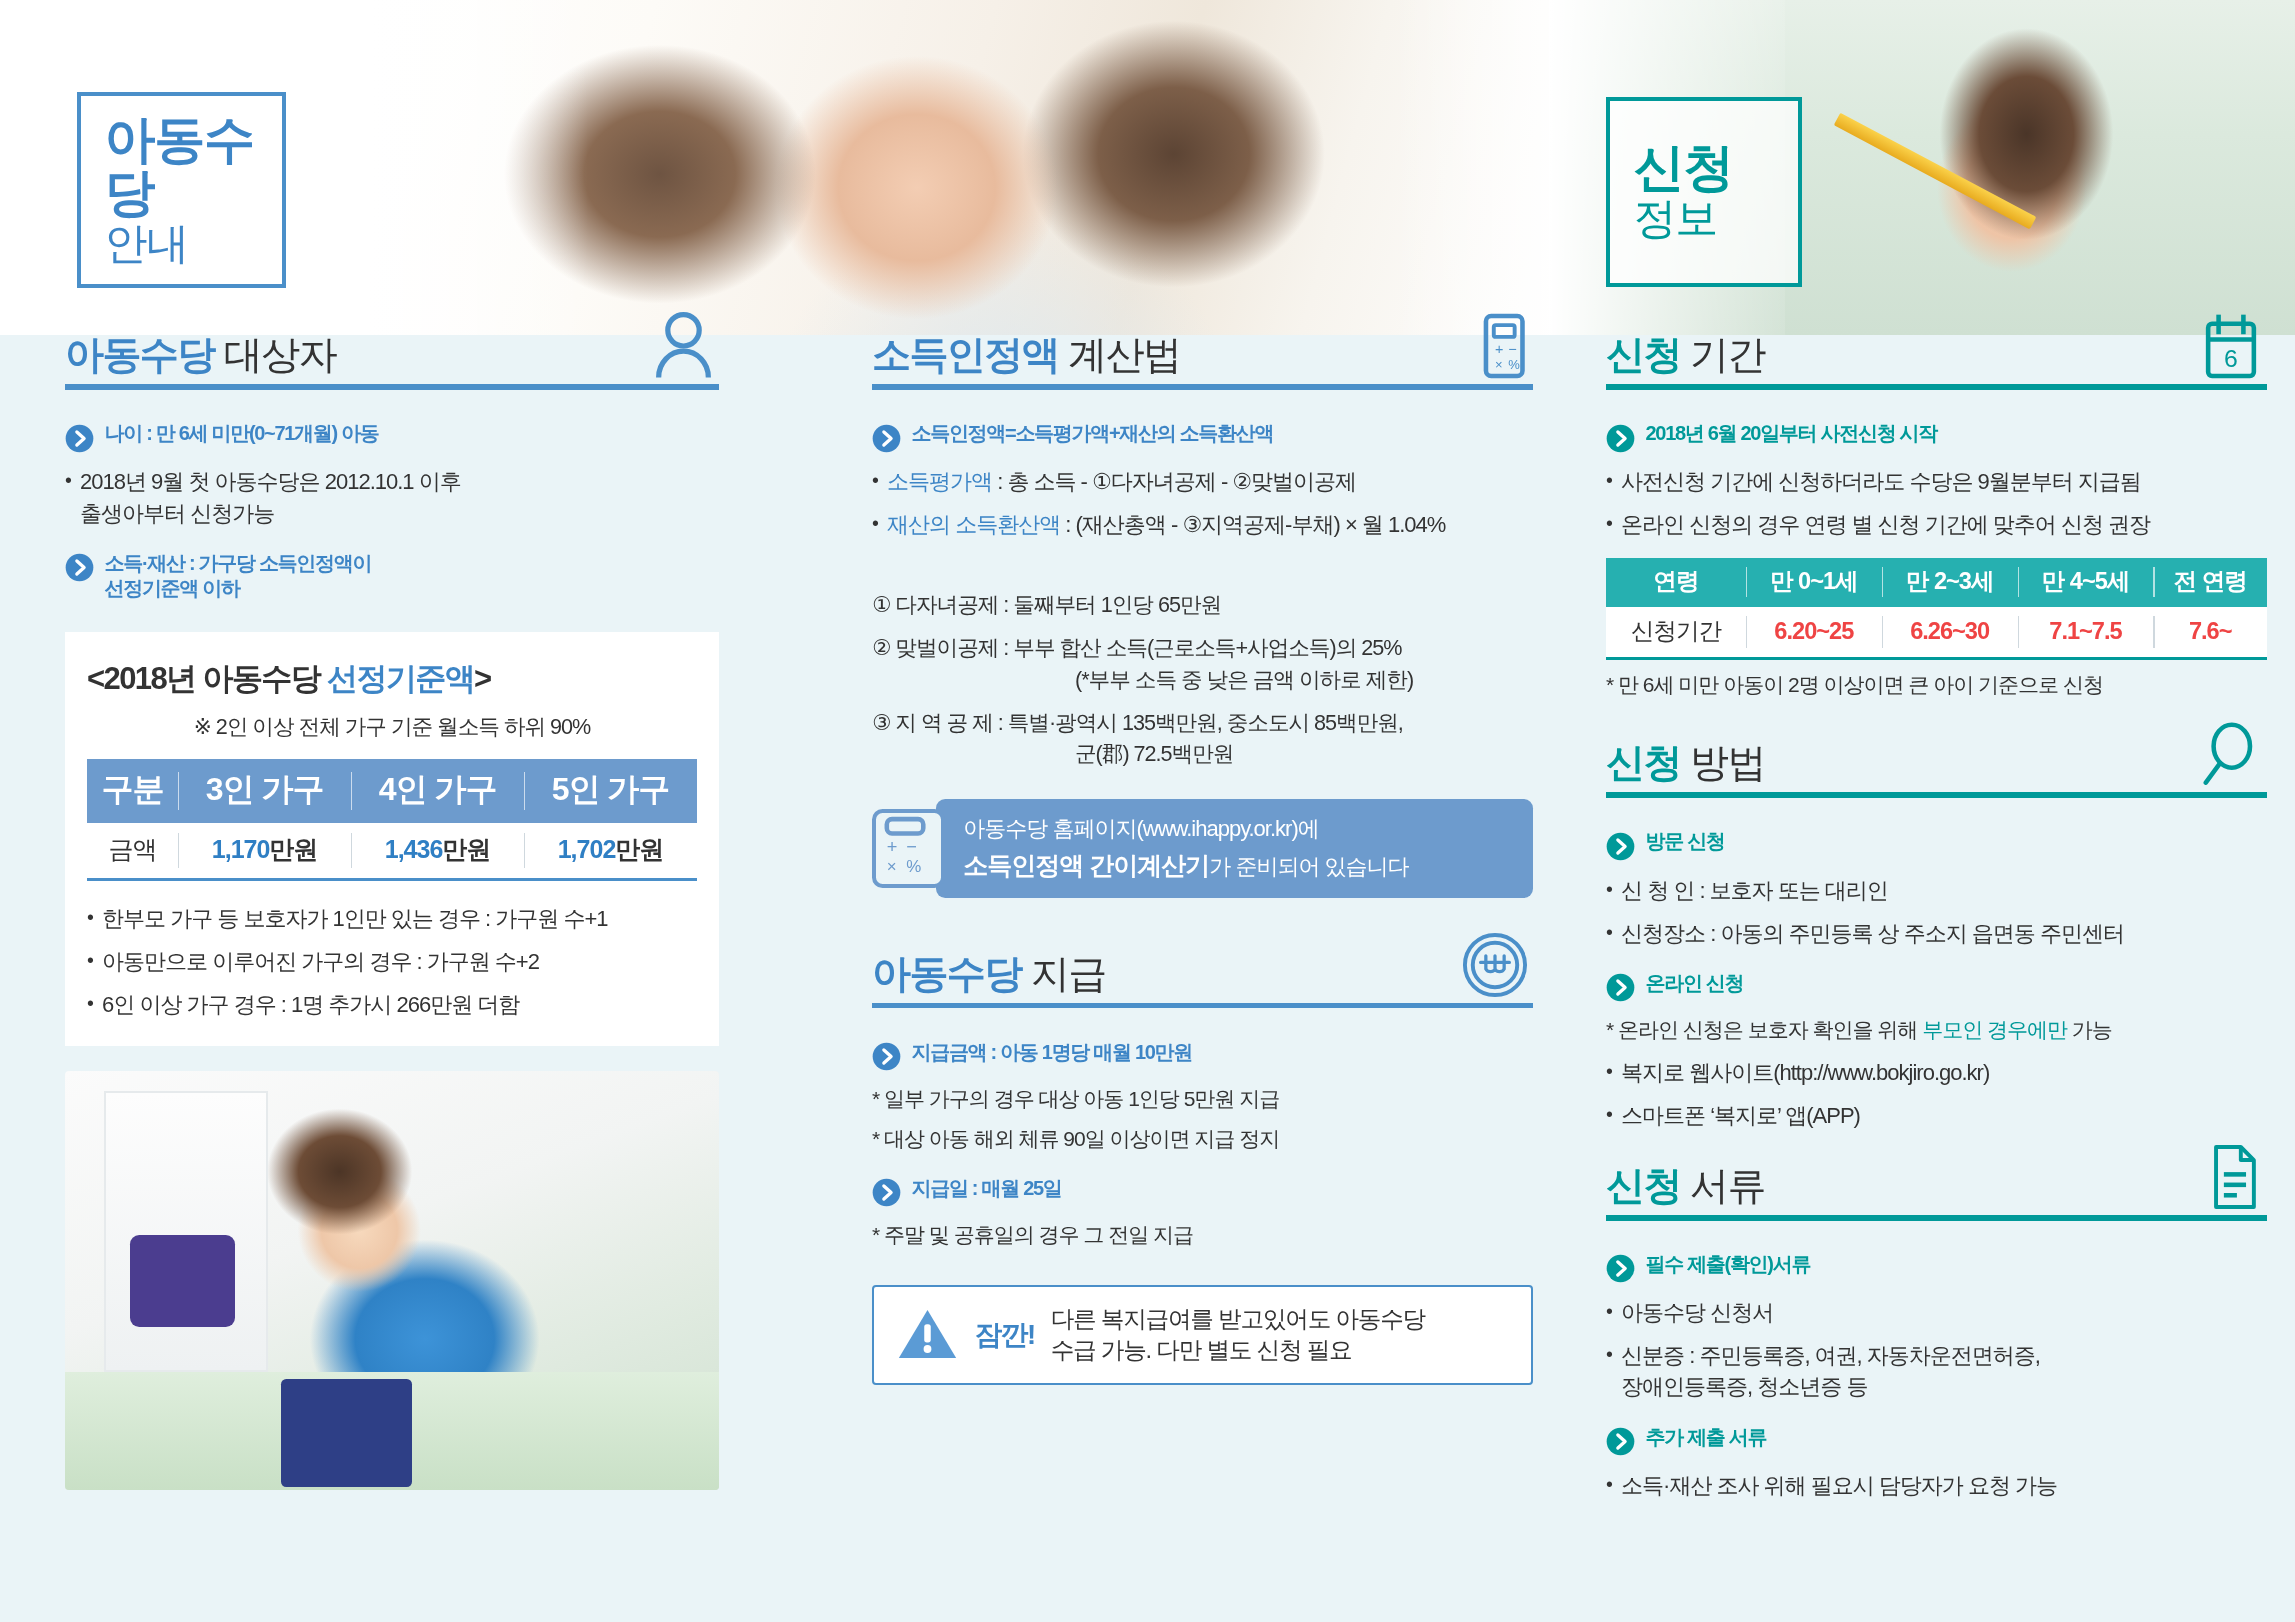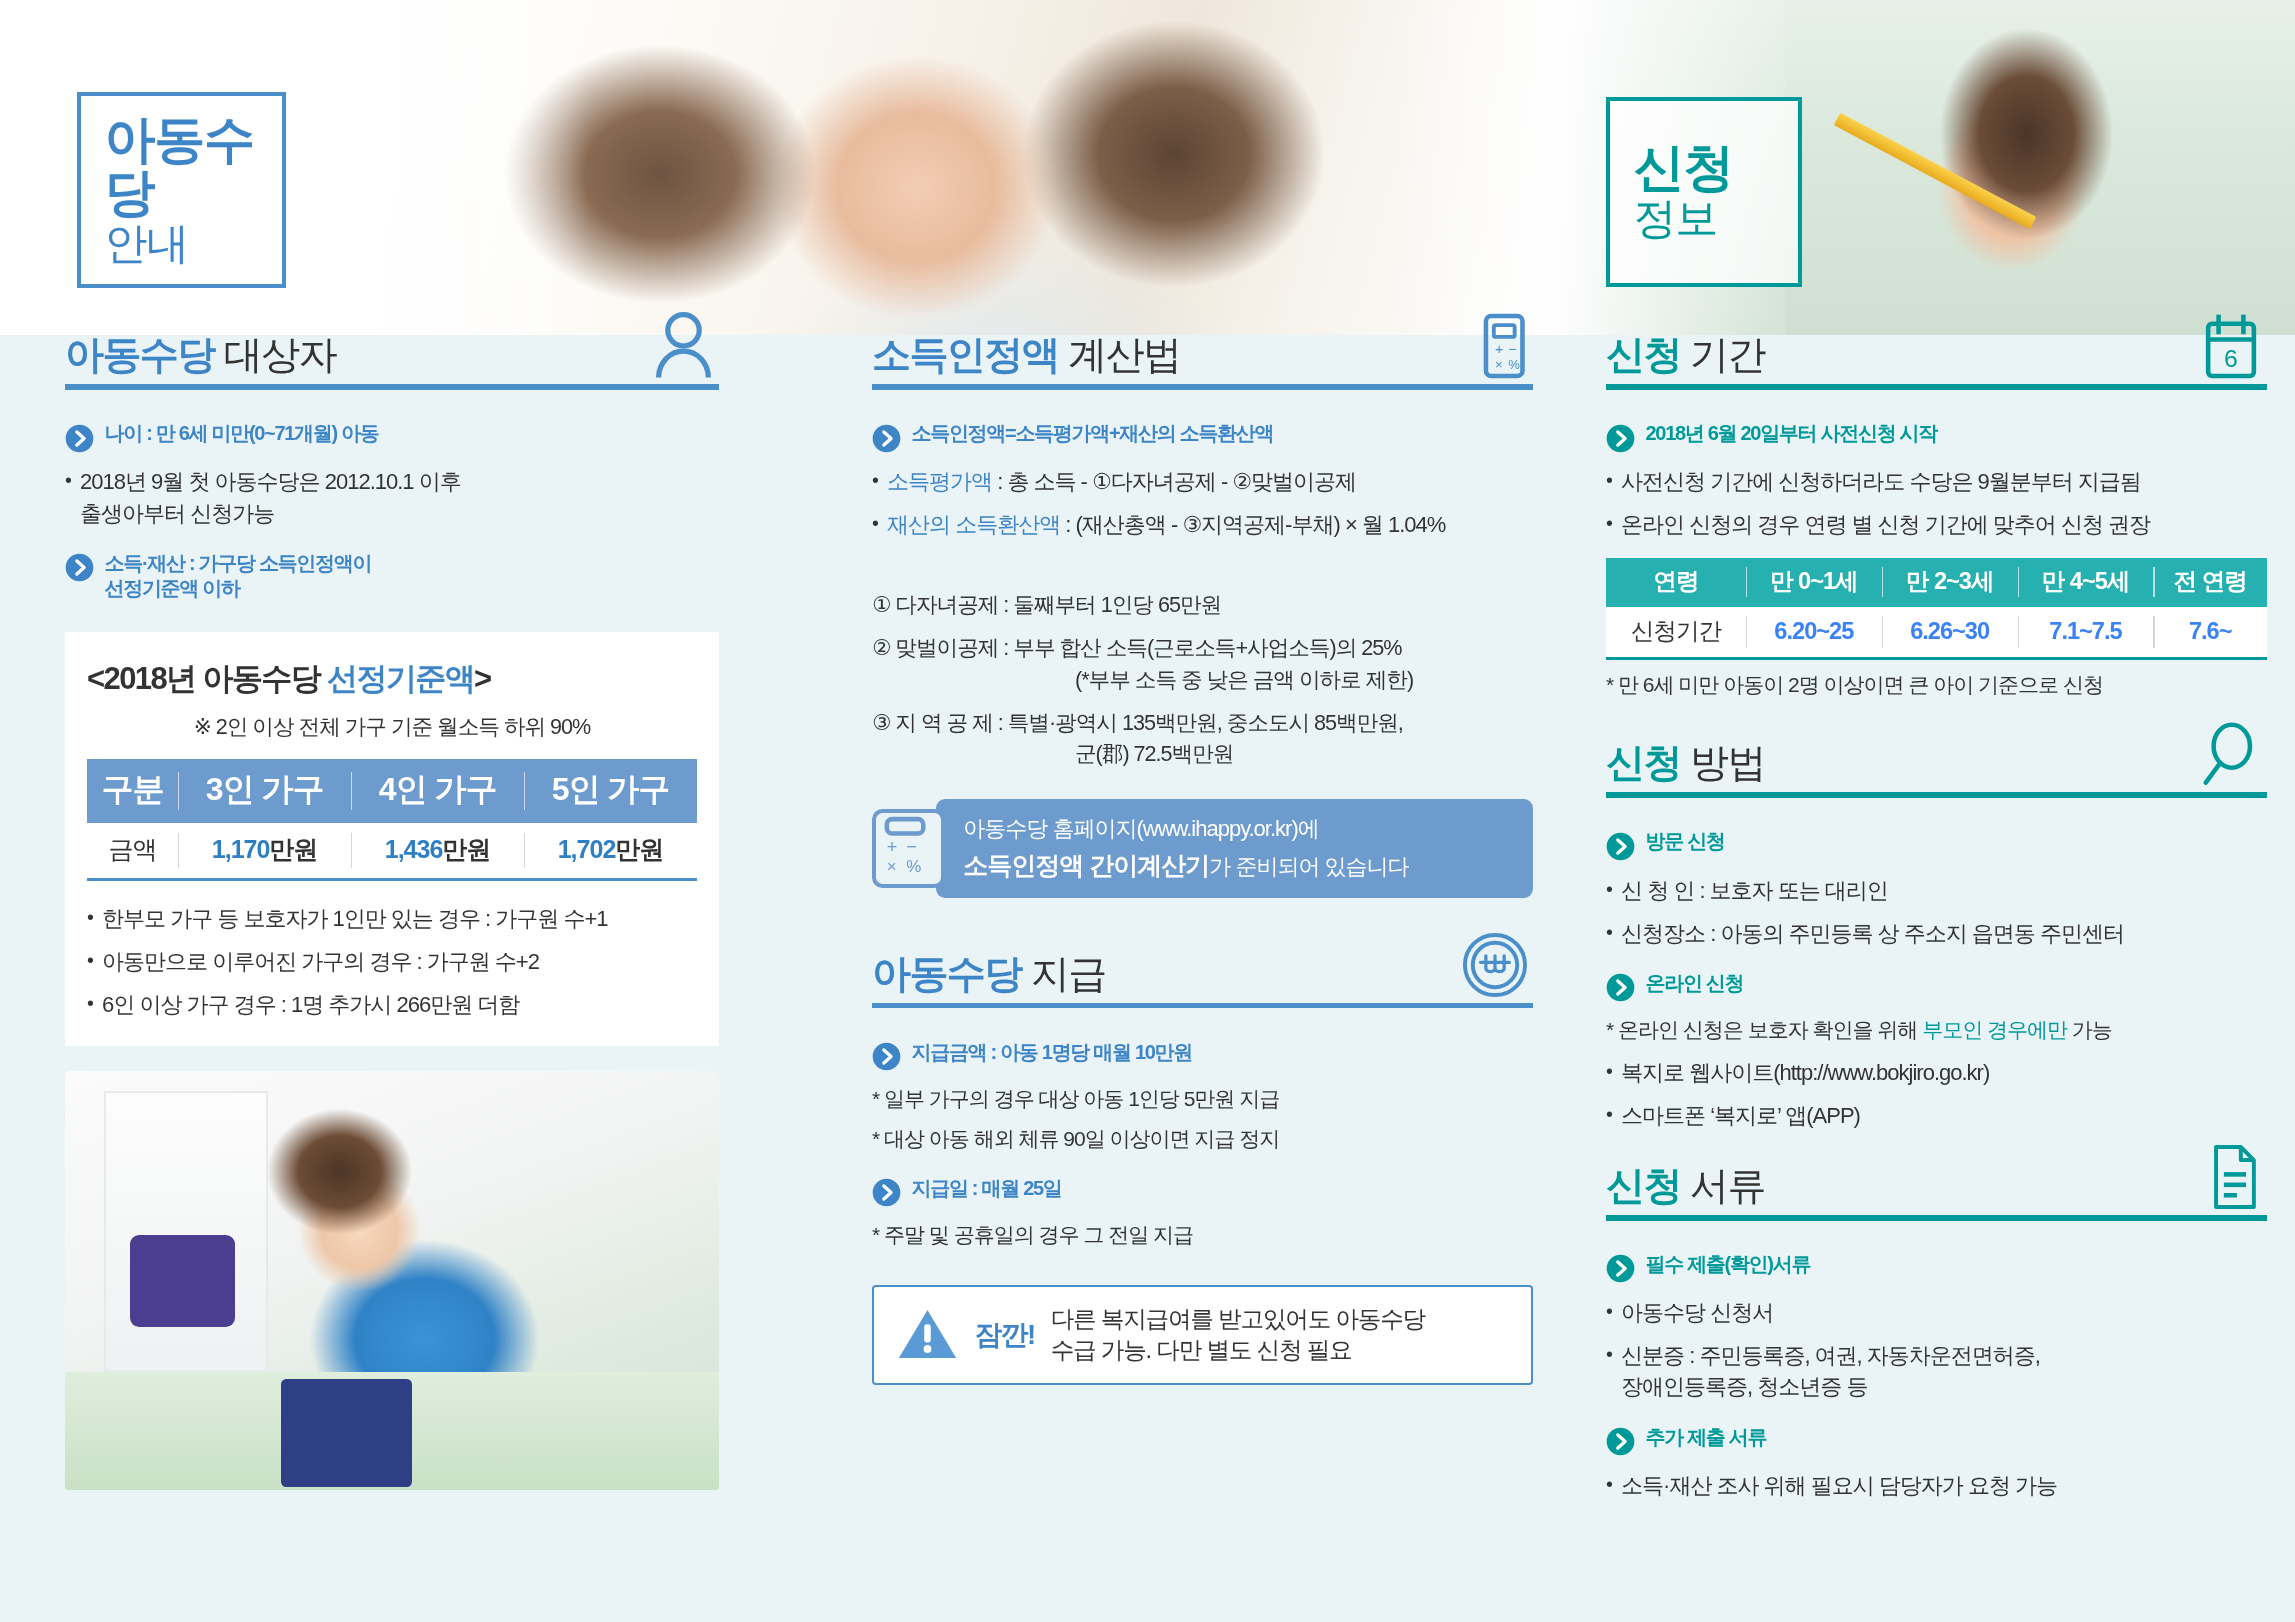--- a/index.html
+++ b/index.html
@@ -191,21 +191,21 @@
     background: #cfd8de;
   }
   #crit-table thead { background: #6d9bcd; }
   #crit-table tbody td .val { color: #2f7fc4; }
   #crit-table tbody tr { border-bottom: 3.3px solid #4a8fc9; }
   #crit-table tbody td:first-child { font-weight: 500; font-family: Liberation Serif, serif; }
 
   #age-table { margin-top: 17px; }
   #age-table thead { background: #26b0b0; }
   #age-table tbody { background:#ffffff; }
-  #age-table tbody td .val { color: #3b82f6; text-align: right; }
+  #age-table tbody td .val { color: #ef4444; text-align: right; }
   #age-table tbody tr { border-bottom: 3.3px solid #009999; }
   #age-table thead th { font-size: 23.6px; padding: 7.9px 0 9.2px 0; }
   #age-table tbody td { font-size: 23.6px; padding: 8.5px 0 9.8px 0; }
   #age-table tbody td:first-child { color:#333; font-weight: 500; }
 
   .bullets-after { margin-top: 22px; }
 
   
   #photo-card {
     margin-top: 25px;

